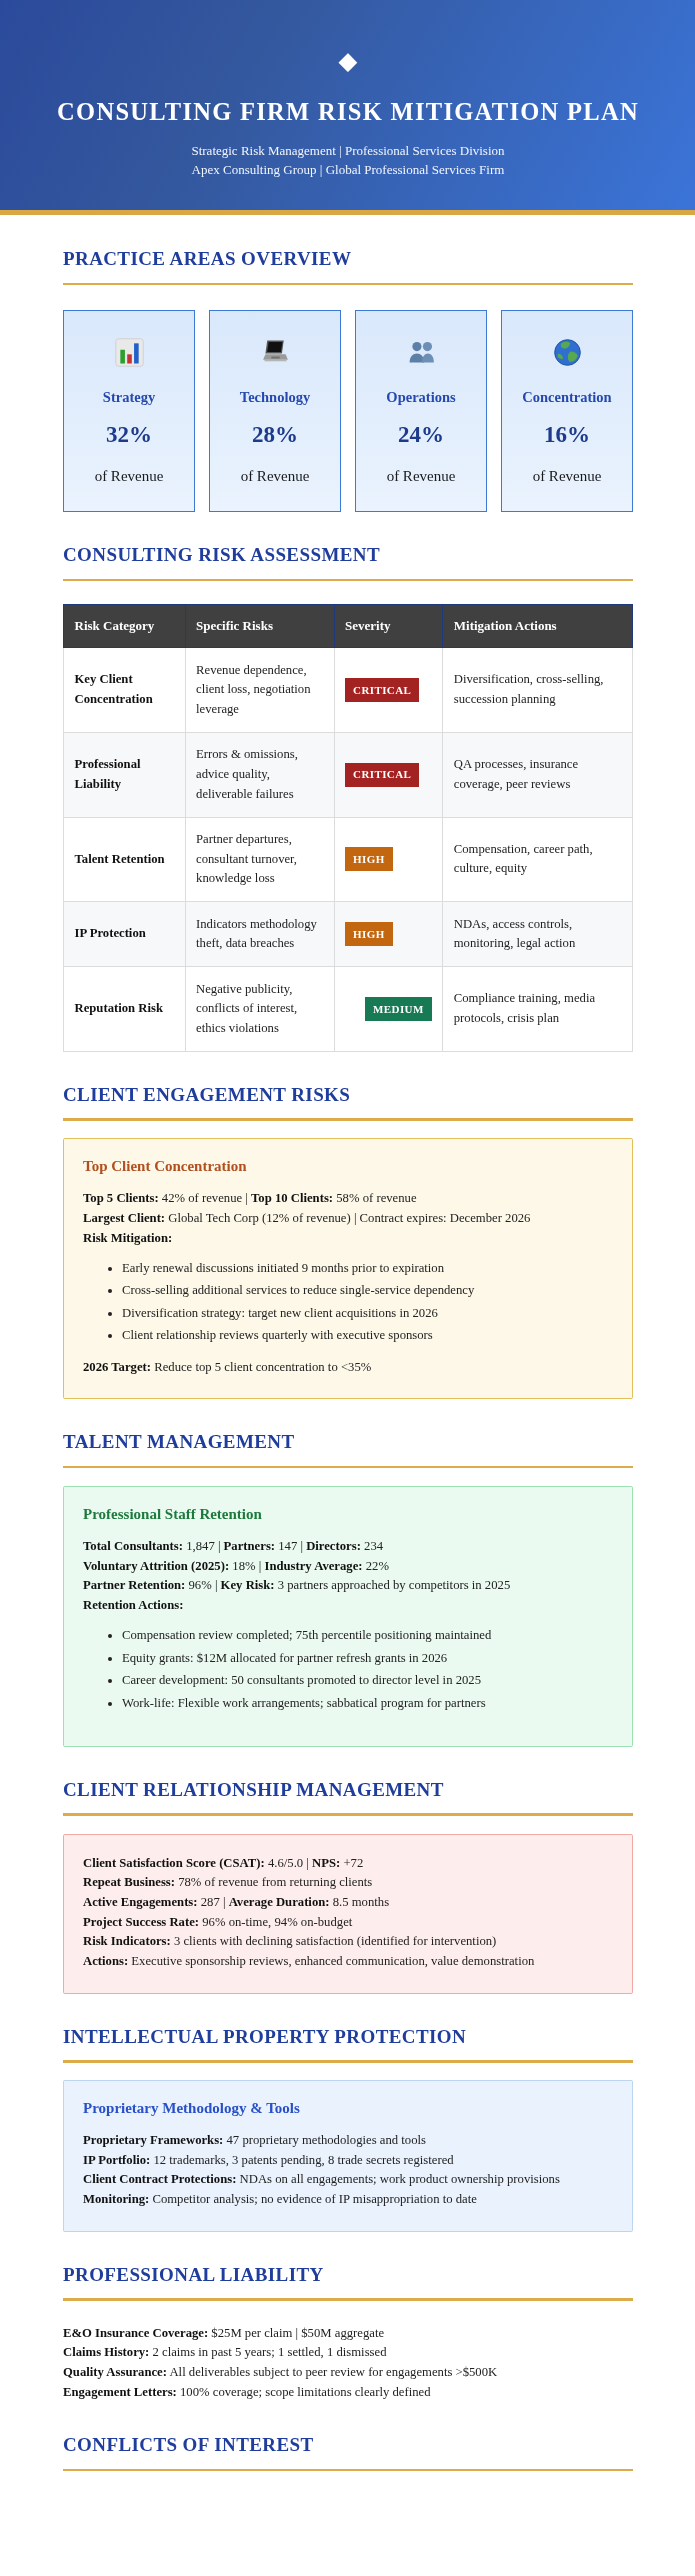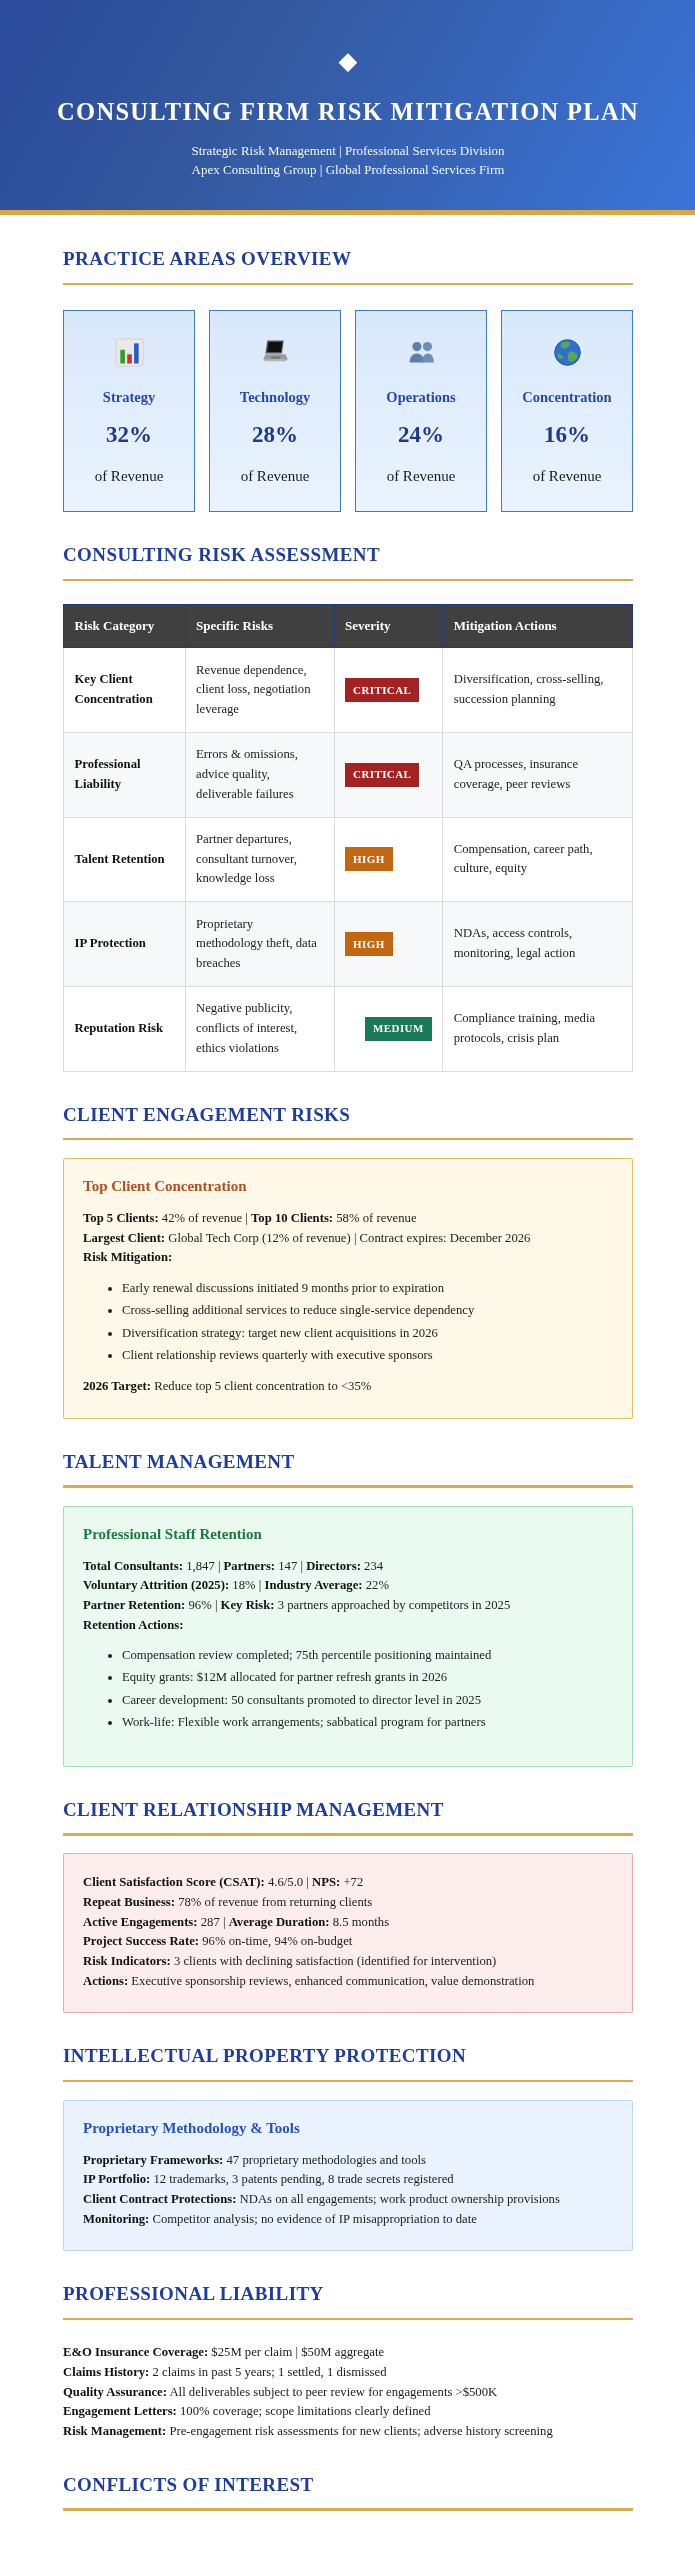--- a/index.html
+++ b/index.html
@@ -192,21 +192,21 @@
               <td>QA processes, insurance coverage, peer reviews</td>
             </tr>
             <tr>
               <td class="cat">Talent Retention</td>
               <td>Partner departures, consultant turnover, knowledge loss</td>
               <td><span class="severity-badge" style="background: rgb(194, 102, 15);">HIGH</span></td>
               <td>Compensation, career path, culture, equity</td>
             </tr>
             <tr>
               <td class="cat">IP Protection</td>
-              <td>Proprietary methodology theft, data breaches</td>
+              <td>Indicators methodology theft, data breaches</td>
               <td><span class="severity-badge" style="background: rgb(194, 102, 15);">HIGH</span></td>
               <td>NDAs, access controls, monitoring, legal action</td>
             </tr>
             <tr>
               <td class="cat">Reputation Risk</td>
               <td>Negative publicity, conflicts of interest, ethics violations</td>
               <td><span class="severity-badge" style="background: rgb(23, 122, 85); margin-left: 20px;">MEDIUM</span></td>
               <td>Compliance training, media protocols, crisis plan</td>
             </tr>
           </tbody>
@@ -285,21 +285,20 @@
     </section>
 
     <section>
       <h2 class="section-heading">PROFESSIONAL LIABILITY</h2>
       <div class="rule"></div>
       <div class="plain-lines">
           <div class="line"><span class="b">E&amp;O Insurance Coverage:</span><span> $25M per claim | $50M aggregate</span></div>
           <div class="line"><span class="b">Claims History:</span><span> 2 claims in past 5 years; 1 settled, 1 dismissed</span></div>
           <div class="line"><span class="b">Quality Assurance:</span><span> All deliverables subject to peer review for engagements &gt;$500K</span></div>
           <div class="line"><span class="b">Engagement Letters:</span><span> 100% coverage; scope limitations clearly defined</span></div>
-          <div class="line"><span class="b">Risk Management:</span><span> Pre-engagement risk assessments for new clients; adverse history screening</span></div>
         </div>
     </section>
 
     <section>
       <h2 class="section-heading">CONFLICTS OF INTEREST</h2>
       <div class="rule"></div>
       <div class="plain-lines">
           <div class="line"></div>
         </div>
     </section>

